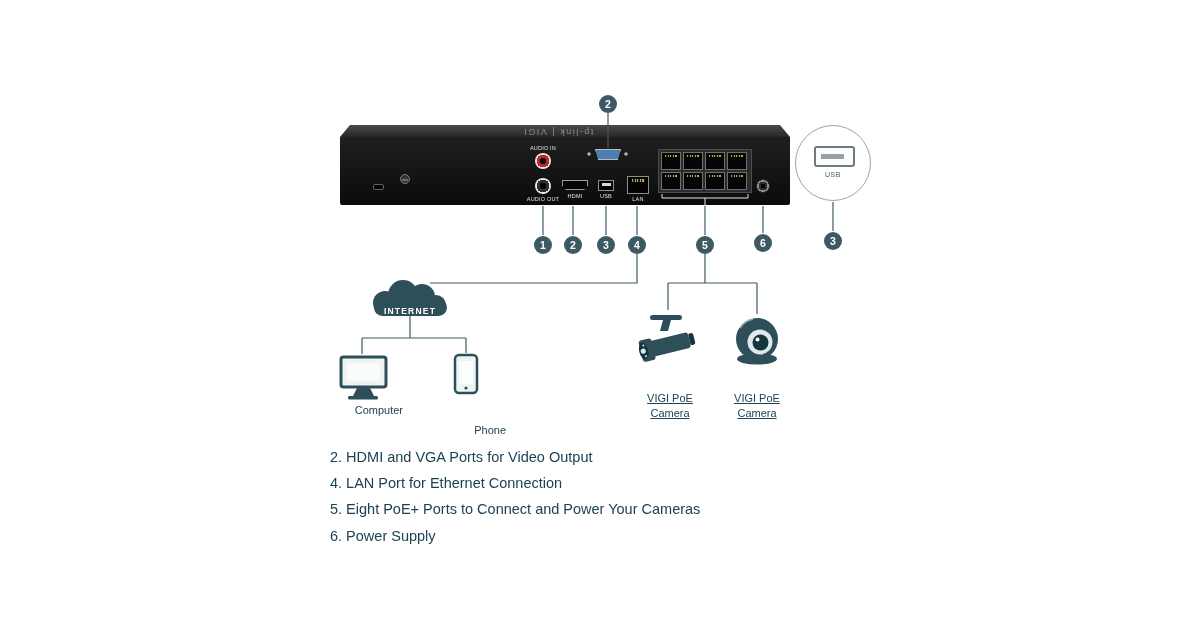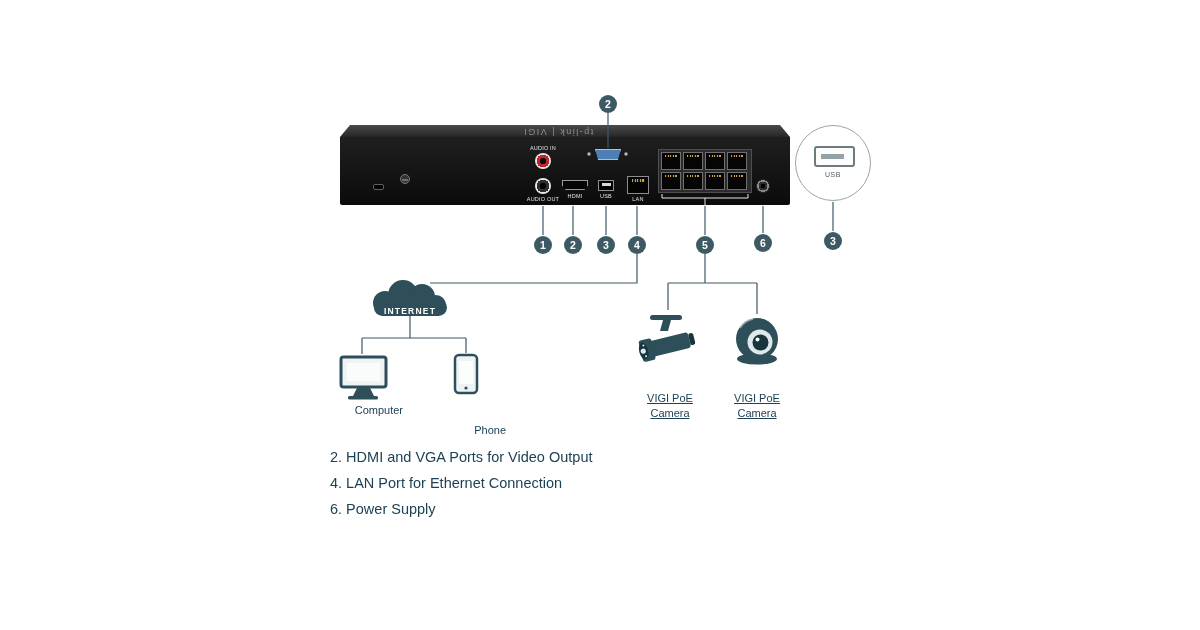--- a/index.html
+++ b/index.html
@@ -207,16 +207,17 @@
     <div>Camera</div>
   </div>
   <div class="camlabel" style="left:715px;top:391px;width:84px;">
     <div>VIGI PoE</div>
     <div>Camera</div>
   </div>
 
   <div class="notes">
     <div class="note"><span>2. HDMI and VGA Ports for Video Output</span><sup></sup></div>
     <div class="note"><span>4. LAN Port for Ethernet Connection</span><sup></sup></div>
+    <div class="note"><span>5. Eight PoE+ Ports to Connect and Power Your Cameras</span><sup></sup></div>
     <div class="note"><span>6. Power Supply</span><sup></sup></div>
   </div>
 
 </div>
 
 </body></html>

